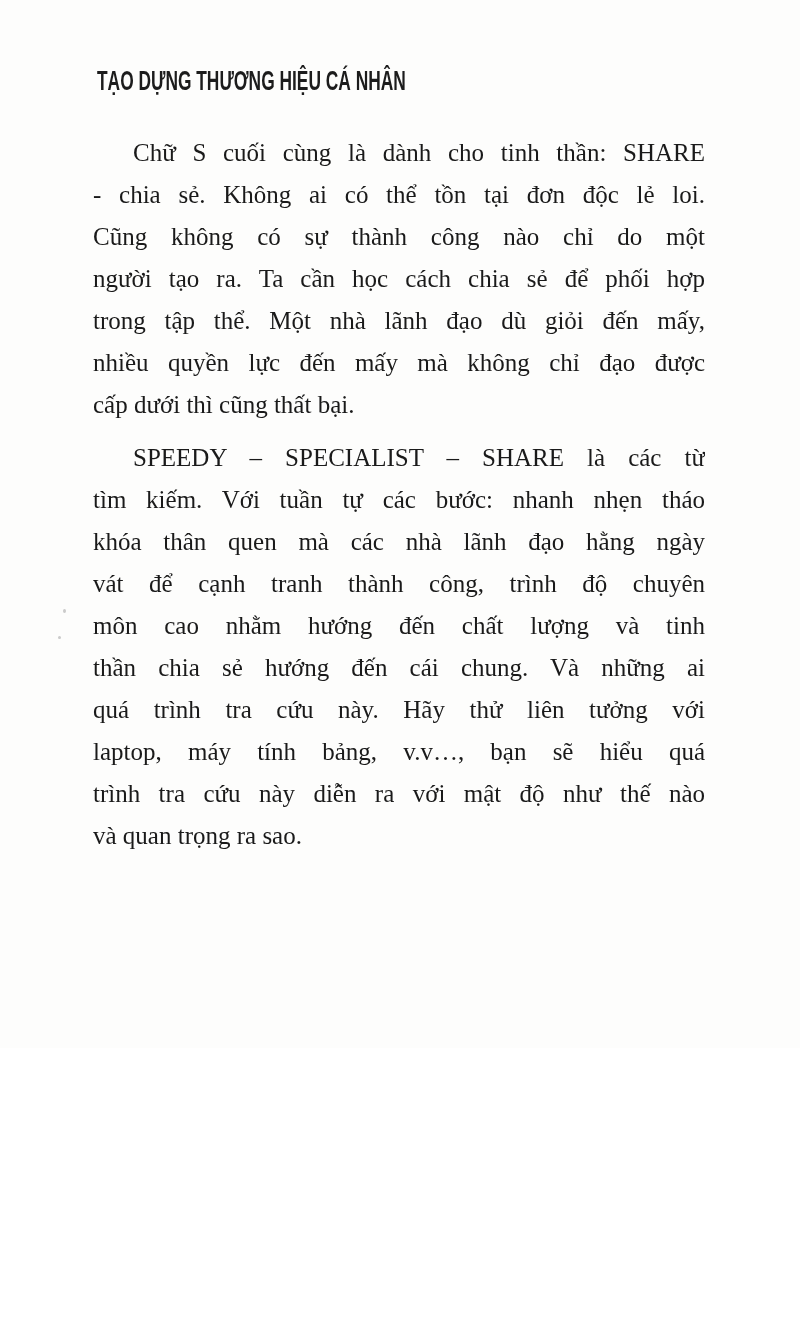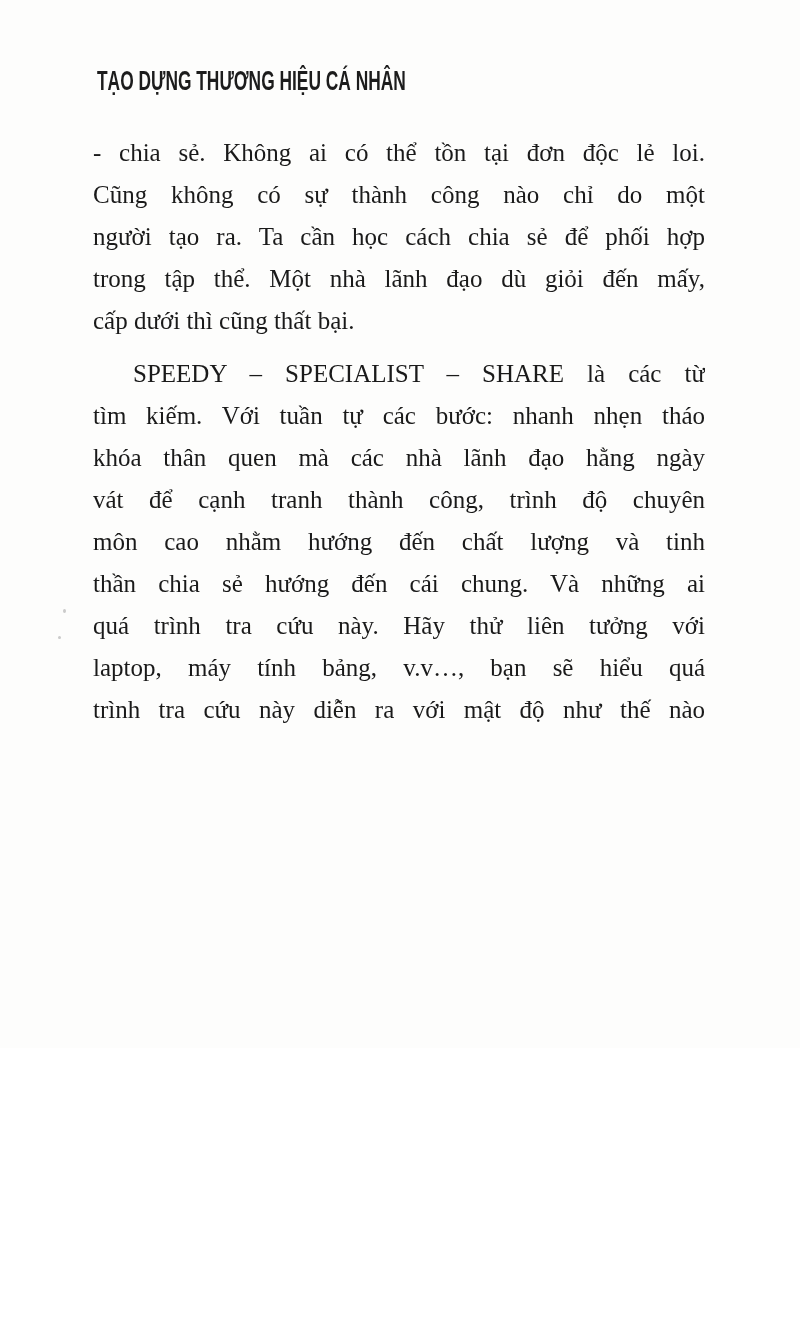--- a/index.html
+++ b/index.html
@@ -69,36 +69,39 @@
   .speck-3 { left: 128px; top: 1071px; width: 3px; height: 3px; background: rgba(140,140,140,0.18); }
 </style>
 </head>
 <body>
 
 <div class="page" style="background: rgb(253, 253, 252);">
   <div class="running-header">TẠO DỰNG THƯƠNG HIỆU CÁ NHÂN</div>
 
   <div class="body-text" style="color: rgb(26, 26, 26);">
       <div class="paragraph">
+        <div class="line first">Chữ S cuối cùng là dành cho tinh thần: SHARE</div>
         <div class="line">- chia sẻ. Không ai có thể tồn tại đơn độc lẻ loi.</div>
         <div class="line">Cũng không có sự thành công nào chỉ do một</div>
         <div class="line">người tạo ra. Ta cần học cách chia sẻ để phối hợp</div>
         <div class="line">trong tập thể. Một nhà lãnh đạo dù giỏi đến mấy,</div>
+        <div class="line">nhiều quyền lực đến mấy mà không chỉ đạo được</div>
         <div class="line last">cấp dưới thì cũng thất bại.</div>
       </div>
       <div class="paragraph">
         <div class="line first">SPEEDY – SPECIALIST – SHARE là các từ</div>
         <div class="line">tìm kiếm. Với tuần tự các bước: nhanh nhẹn tháo</div>
         <div class="line">khóa thân quen mà các nhà lãnh đạo hằng ngày</div>
         <div class="line">vát để cạnh tranh thành công, trình độ chuyên</div>
         <div class="line">môn cao nhằm hướng đến chất lượng và tinh</div>
         <div class="line">thần chia sẻ hướng đến cái chung. Và những ai</div>
         <div class="line">quá trình tra cứu này. Hãy thử liên tưởng với</div>
         <div class="line">laptop, máy tính bảng, v.v…, bạn sẽ hiểu quá</div>
         <div class="line">trình tra cứu này diễn ra với mật độ như thế nào</div>
+        <div class="line last">và quan trọng ra sao.</div>
       </div>
     </div>
 
   <div class="speck speck-1"></div>
   <div class="speck speck-2"></div>
   <div class="speck speck-3"></div>
 
   <div class="page-number">16</div>
 </div>
 

